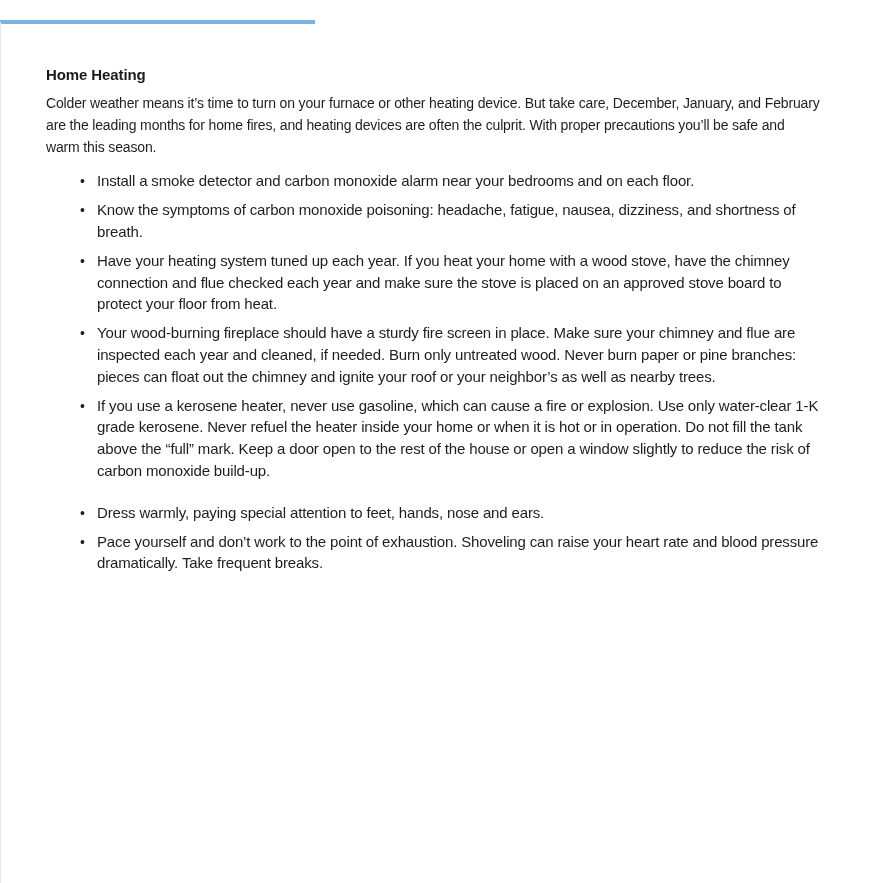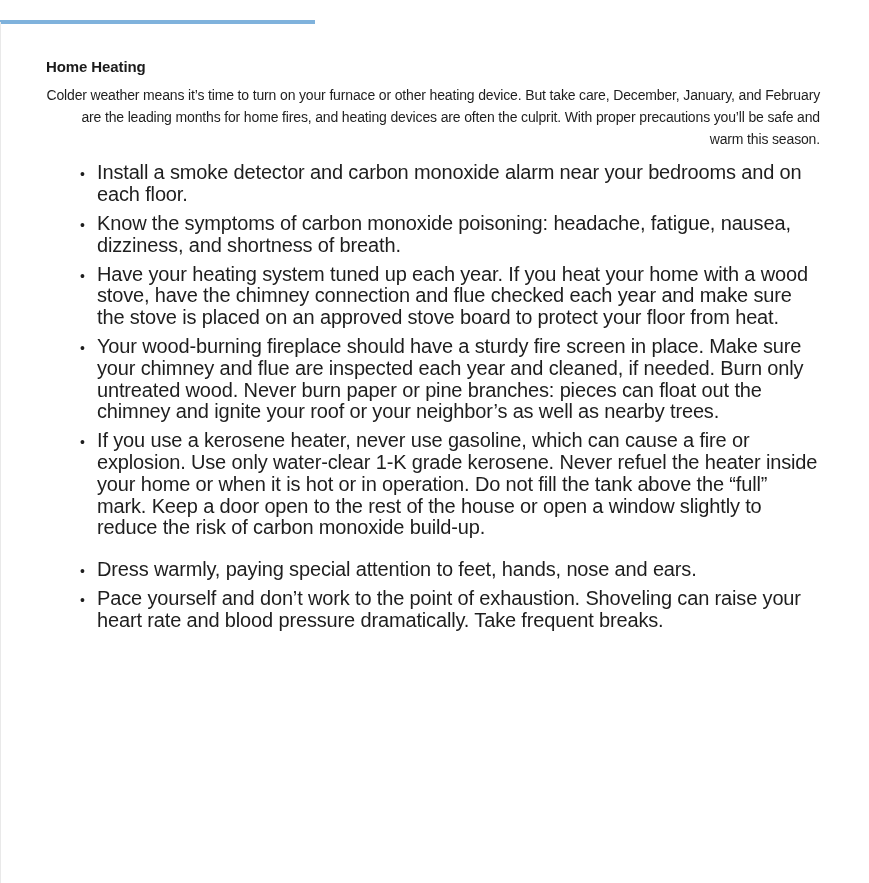--- a/index.html
+++ b/index.html
@@ -35,38 +35,37 @@
     position: absolute;
     top: 50px;
     left: 46px;
     right: 49px;
   }
   .section-heading {
     font-size: 15px;
     font-weight: bold;
     letter-spacing: -0.1px;
     line-height: 22px;
-    margin: 6px 0 7px 0;
+    margin: 14px 0 7px 0;
     color: #1b1b1b;
   }
   .section-intro {
     font-size: 14px;
     letter-spacing: -0.15px;
     line-height: 21.8px;
     margin: 0 0 12px 0;
-    text-align: right;
   }
   .bullet-list {
     list-style: none;
     margin: 0 0 20px 0;
     padding: 0 0 0 51px;
   }
   .bullet-item {
     position: relative;
-    font-size: 20px;
+    font-size: 15px;
     letter-spacing: -0.15px;
     line-height: 21.8px;
     margin: 0 0 7px 0;
   }
   .bullet-icon {
     position: absolute;
     left: -17px;
     top: 0;
     width: 10px;
     line-height: 21.8px;

